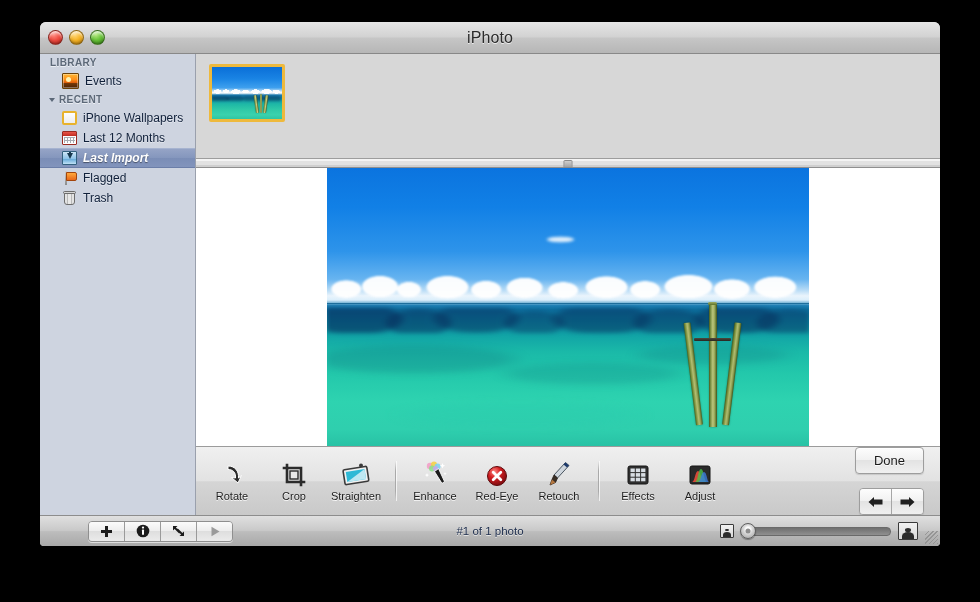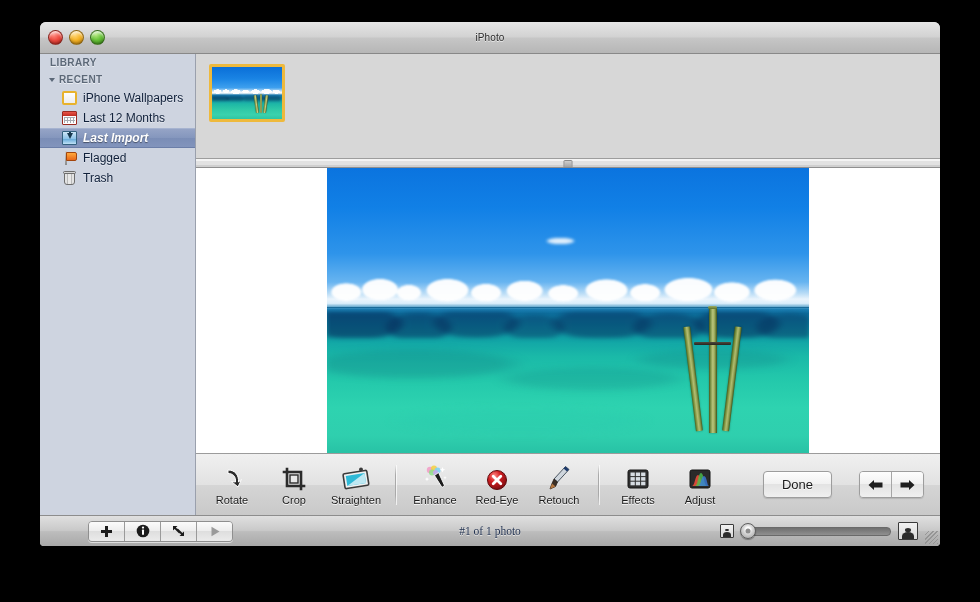--- a/index.html
+++ b/index.html
@@ -58,21 +58,21 @@
     box-shadow: inset 0 4px 3px -2px rgba(255,255,255,.85),
                 inset 0 -3px 3px -2px rgba(0,0,0,.35);
   }
   .tl.close  { background: radial-gradient(circle at 38% 28%, #ff8d82 0%, #ee4d43 45%, #c1261c 100%); }
   .tl.min    { background: radial-gradient(circle at 38% 28%, #ffd97e 0%, #f5b428 45%, #c8860a 100%); }
   .tl.zoom   { background: radial-gradient(circle at 38% 28%, #b6e87f 0%, #69c33a 45%, #3c8b17 100%); }
 
   #wintitle {
     width: 100%;
     text-align: center;
-    font-size: 10px;
+    font-size: 16px;
     color: #2b2b2b;
     text-shadow: 0 1px 0 rgba(255,255,255,.7);
     font-family: "Liberation Sans", sans-serif;
     letter-spacing: .1px;
   }
 
   
   #winbody {
     flex: 1 1 auto;
     display: flex;
@@ -376,22 +376,23 @@
     white-space: nowrap;
   }
   .sep {
     width: 1px; height: 40px;
     background: linear-gradient(to bottom, rgba(0,0,0,0), #a9a9a9 25%, #a9a9a9 75%, rgba(0,0,0,0));
     margin: 0 13px;
     box-shadow: 1px 0 0 rgba(255,255,255,.7);
   }
   #tb-right {
     margin-left:auto;
-    display:flex; align-items:flex-end; gap:27px;
+    display:flex; align-items:flex-end; gap:14px;
     padding-right: 6px;
+    flex-direction: column;
   }
   .btn {
     background: linear-gradient(to bottom,#fdfdfd 0%, #f1f1f1 48%, #e3e3e3 50%, #f0f0f0 100%);
     border: 1px solid #9d9d9d;
     border-radius: 4px;
     box-shadow: 0 1px 0 rgba(255,255,255,.8) inset, 0 1px 1px rgba(0,0,0,.13);
     font-size: 13px;
     color:#1a1a1a;
     padding: 5px 18px;
     text-shadow: 0 1px 0 rgba(255,255,255,.85);
@@ -412,21 +413,20 @@
 
   
   #statusbar {
     flex: 0 0 30px;
     background: linear-gradient(to bottom,#e0e0e0 0%, #c9c9c9 48%, #bdbdbd 52%, #a8a8a8 100%);
     border-top: 1px solid #8d8d8d;
     display:flex; align-items:center;
     padding: 0 8px;
     position: relative;
     user-select:none;
-    font-family:Liberation Serif, serif;
   }
   .segctl {
     display:flex;
     border:1px solid #8f8f8f;
     border-radius: 4px;
     overflow:hidden;
     box-shadow: 0 1px 0 rgba(255,255,255,.6);
     margin-left: 40px;
   }
   .seg {
@@ -529,20 +529,24 @@
     </div>
 
     <div id="winbody">
 
       <div id="sidebar">
 
         <div class="sect-header">
           <span>LIBRARY</span>
         </div>
 
+        <div class="sb-item">
+          <span class="sb-ico ico-sunset"></span>
+          <span>Events</span>
+        </div>
 
 
         <div class="sect-header">
           <span class="disc-tri"></span>
           <span>RECENT</span>
         </div>
 
         <div class="sb-item">
           <span class="sb-ico ico-album"></span>
           <span>iPhone Wallpapers</span>

